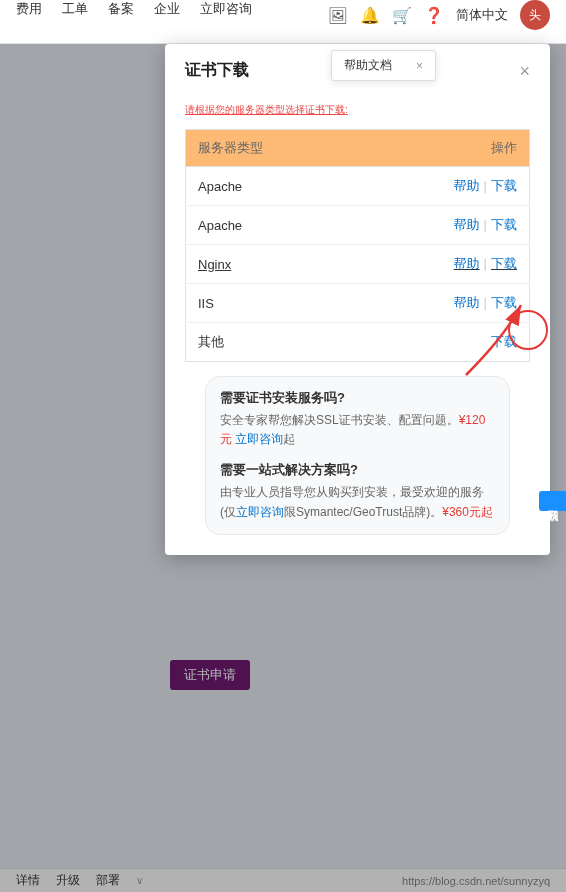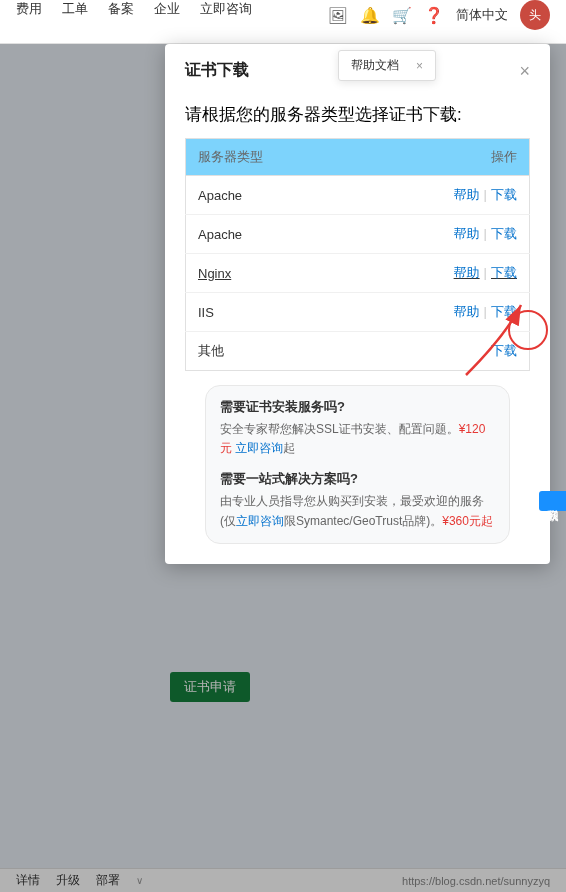--- a/index.html
+++ b/index.html
@@ -79,21 +79,21 @@
       background: #fff;
       border: 1px solid #ddd;
       border-radius: 3px;
       padding: 6px 12px;
       font-size: 12px;
       color: #333;
       z-index: 210;
       white-space: nowrap;
       display: flex;
       align-items: center;
-      gap: 17px;
+      gap: 24px;
       box-shadow: 0 2px 8px rgba(0,0,0,0.1);
     }
     .help-tooltip-close {
       color: #999;
       cursor: pointer;
       font-size: 12px;
     }
 
     
     .modal {
@@ -124,33 +124,34 @@
       color: #999;
       cursor: pointer;
       line-height: 1;
     }
 
     
     .modal-body {
       padding: 10px 20px 0 20px;
     }
     .modal-instruction {
-      font-size: 17px;
-      color: #000000;
+      font-size: 10px;
+      color: #ef4444;
       margin-bottom: 12px;
+      text-decoration: underline;
     }
 
     
     .cert-table {
       width: 100%;
       border-collapse: collapse;
       border: 1px solid #e0e0e0;
     }
     .cert-table thead tr {
-      background: #7dd3fc;
+      background: #fdba74;
     }
     .cert-table th {
       padding: 9px 12px;
       font-size: 13px;
       font-weight: 500;
       color: #666;
       text-align: left;
       border-bottom: 1px solid #e0e0e0;
     }
     .cert-table th:last-child {
@@ -221,23 +222,23 @@
       color: #666;
       line-height: 1.6;
     }
     .price-red {
       color: #e53935;
     }
 
     
     .cert-apply-btn {
       position: absolute;
-      bottom: 190px;
+      bottom: 202px;
       left: 170px;
-      background: #15803d;
+      background: #701a75;
       color: #fff;
       padding: 6px 14px;
       font-size: 13px;
       border-radius: 3px;
       cursor: pointer;
       z-index: 5;
     }
 
     
     .bottomnav {

